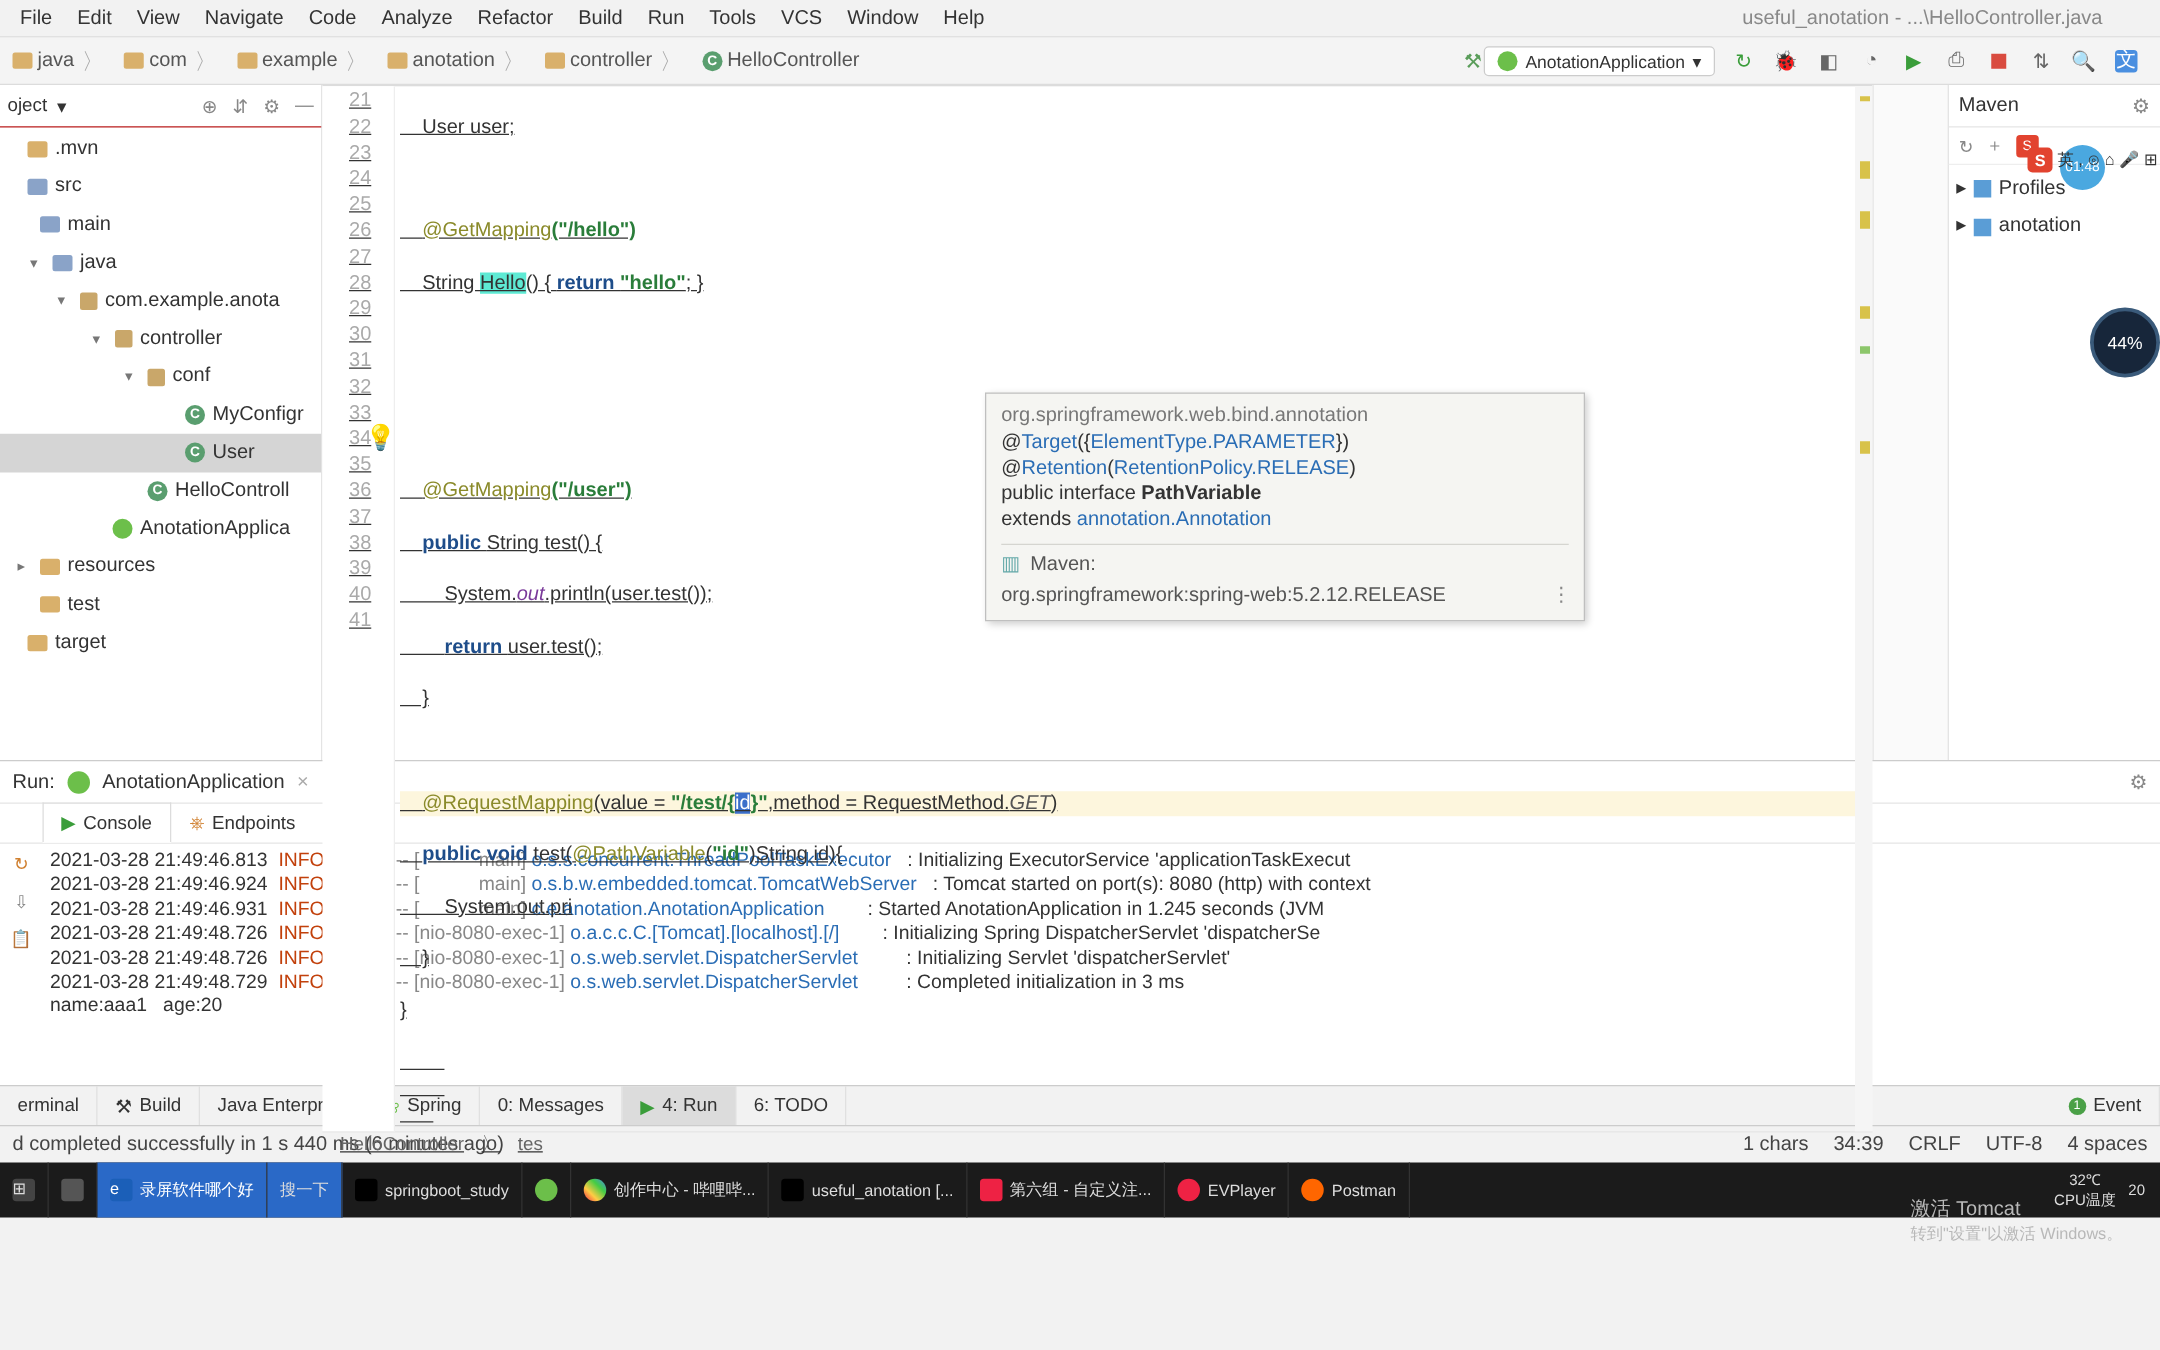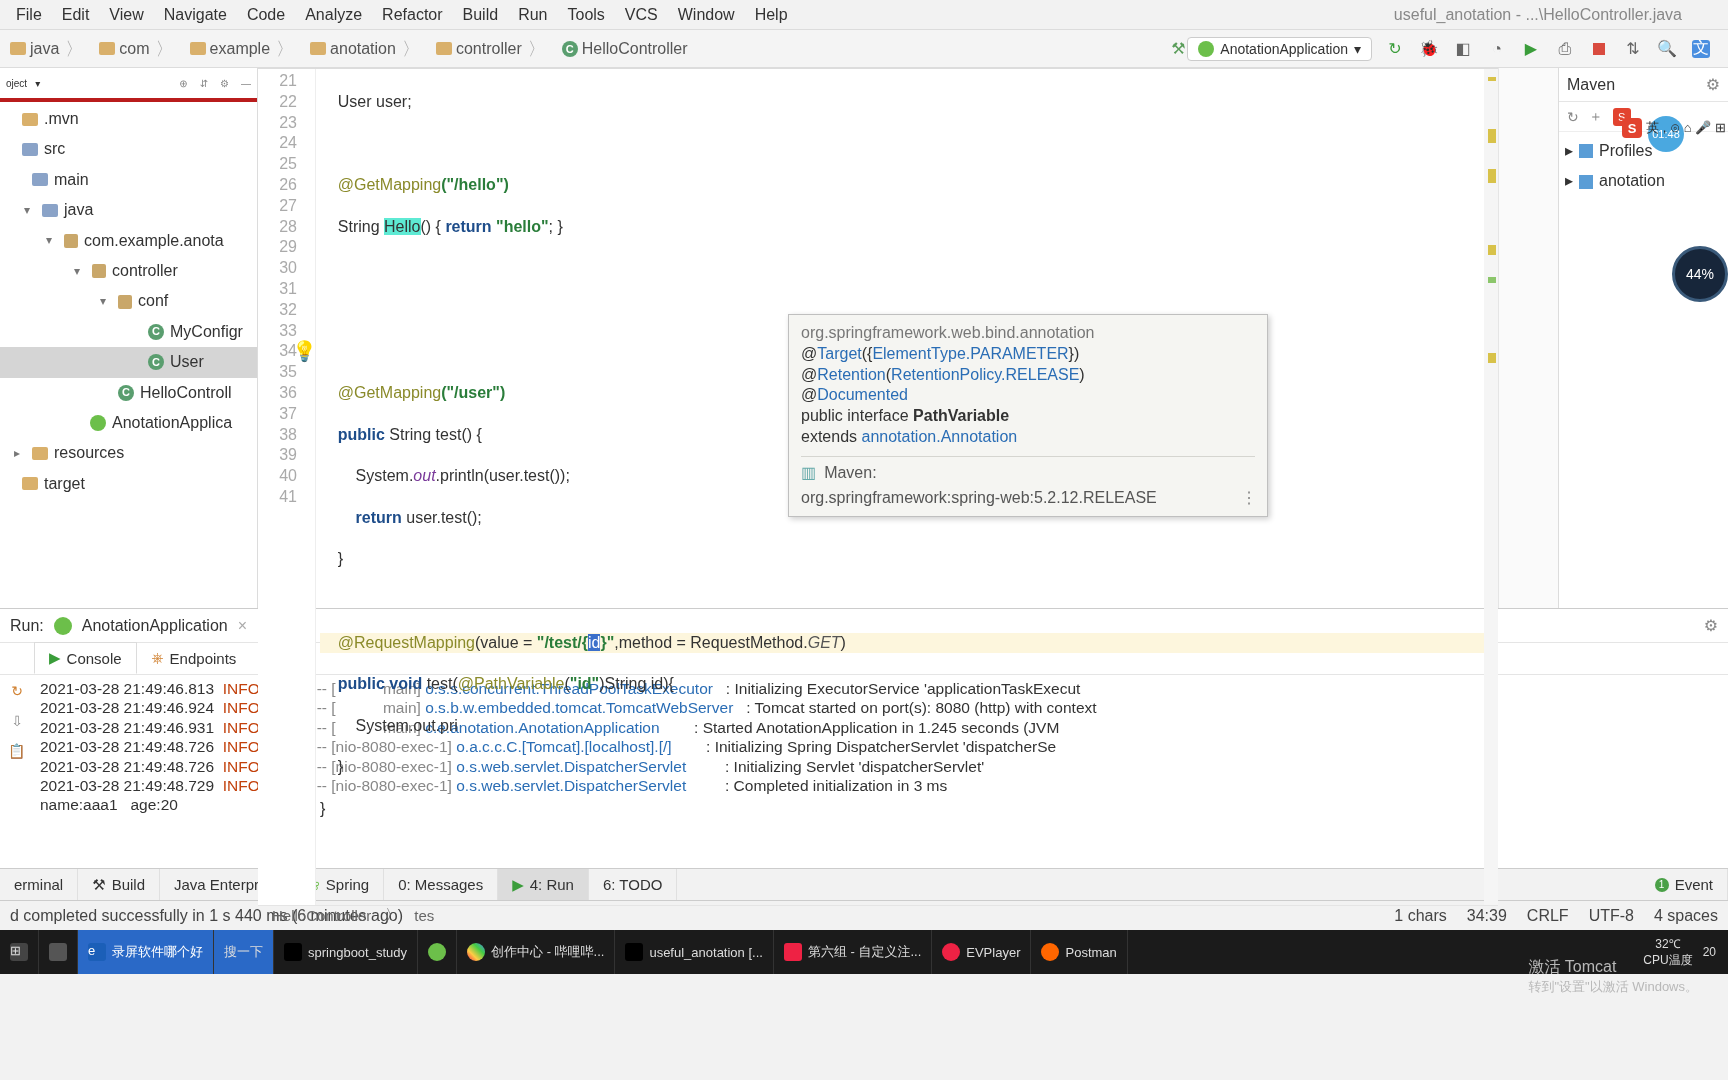--- a/index.html
+++ b/index.html
@@ -20,30 +20,30 @@
 .navrow .spacer { flex: 1; }
 .runcfg { display: flex; align-items: center; gap: 6px; border: 1px solid #ccc; border-radius: 4px; padding: 3px 10px; background: #fff; }
 .tb-icons { display: flex; align-items: center; gap: 16px; padding: 0 14px; }
 .tb-ico { width: 18px; height: 18px; display: inline-flex; align-items: center; justify-content: center; font-size: 16px; color: #666; cursor: pointer; }
 .play-green { color: #3a9d3a; }
 .stop-red { width: 12px; height: 12px; background: #d94b3f; }
 
 
 .main { display: flex; height: 540px; }
 .project { width: 258px; background: #fff; border-right: 1px solid #dcdcdc; display: flex; flex-direction: column; }
-.proj-hdr { height: 34px; display: flex; align-items: center; padding: 0 6px; border-bottom: 4px solid #b91c1c; font-size: 10px; gap: 8px; }
+.proj-hdr { height: 34px; display: flex; align-items: center; padding: 0 6px; border-bottom: 1px solid #b91c1c; font-size: 15px; gap: 8px; }
 .proj-hdr .icons { margin-left: auto; display: flex; gap: 12px; color: #888; }
 .tree { flex: 1; overflow: hidden; padding: 2px 0; font-size: 16px; line-height: 1.9; }
 .tree .node { display: flex; align-items: center; gap: 6px; padding-left: var(--ind,4px); white-space: nowrap; cursor: pointer; }
 .tree .exp { width: 12px; color: #777; font-size: 12px; }
 .tree .selected { background: #d5d5d5; }
 .pkg-ico { width: 14px; height: 14px; background: #c9a76a; border-radius: 2px; }
 
 
-.editor { flex: 1; display: flex; flex-direction: column; background: #fff; position: relative; }
+.editor { flex: 1; display: flex; flex-direction: column; background: #fff; position: relative; text-decoration: underline; }
 .tabs { height: 34px; display: flex; align-items: flex-end; border-bottom: 1px solid #dcdcdc; background: #f2f2f2; overflow: hidden; }
 
 .code-body { flex: 1; display: flex; position: relative; font-family: "Consolas","Courier New",monospace; font-size: 16px; line-height: 1.3; }
 .gutter { width: 58px; text-align: right; color: #aaa; padding: 2px 18px 2px 0; background: #fff; border-right: 1px solid #eee; user-select: none; }
 .gut-ln { height: 20.8px; }
 .code { flex: 1; padding: 2px 4px; position: relative; white-space: pre; }
 .cl { height: 20.8px; }
 .kw { color: #1e4d8a; font-weight: bold; }
 .ann { color: #8a8a2a; }
 .str { color: #2a7d3a; font-weight: bold; }
@@ -260,20 +260,25 @@
         </div>
         <div class="node" style="--ind: 72px;">
           <span class="exp"></span>
           <span style="width: 16px; height: 16px; border-radius: 50%; background: rgb(108, 191, 74);"></span>
           <span>AnotationApplica</span>
         </div>
         <div class="node" style="--ind: 14px;">
           <span class="exp">▸</span>
           <span class="folder-ico"></span>
           <span>resources</span>
+        </div>
+        <div class="node" style="--ind: 14px;">
+          <span class="exp"></span>
+          <span class="folder-ico"></span>
+          <span>test</span>
         </div>
         <div class="node" style="--ind: 4px;">
           <span class="exp"></span>
           <span class="folder-ico"></span>
           <span>target</span>
         </div>
       </div>
   </div>
 
   <div class="editor">
@@ -330,21 +335,20 @@
           <div class="mark mk-g" style="top:208px;height:6px"></div>
           <div class="mark mk-y" style="top:284px;height:10px"></div>
         </div>
         <span style="position:absolute;left:-24px;top:269px;color:#e0a030;font-size:20px">💡</span>
       </div>
 
       <div class="quickdoc">
         <div class="pkg">org.springframework.web.bind.annotation</div>
         <div><span>@</span><span class="link">Target</span><span>({</span><span class="link">ElementType.PARAMETER</span><span>})</span></div>
         <div><span>@</span><span class="link">Retention</span><span>(</span><span class="link">RetentionPolicy.RELEASE</span><span>)</span></div>
-        <div><span>@</span><span class="link">Documented</span></div>
         <div><span>public interface </span><span class="boldw">PathVariable</span></div>
         <div><span>extends </span><span class="link">annotation.Annotation</span></div>
         <div class="ftr">
           <div class="row">
               <span style="color:#6aa">▥</span>
               <span>Maven:</span>
             </div>
           <div class="row">
               <span>org.springframework:spring-web:5.2.12.RELEASE</span>
             </div>

